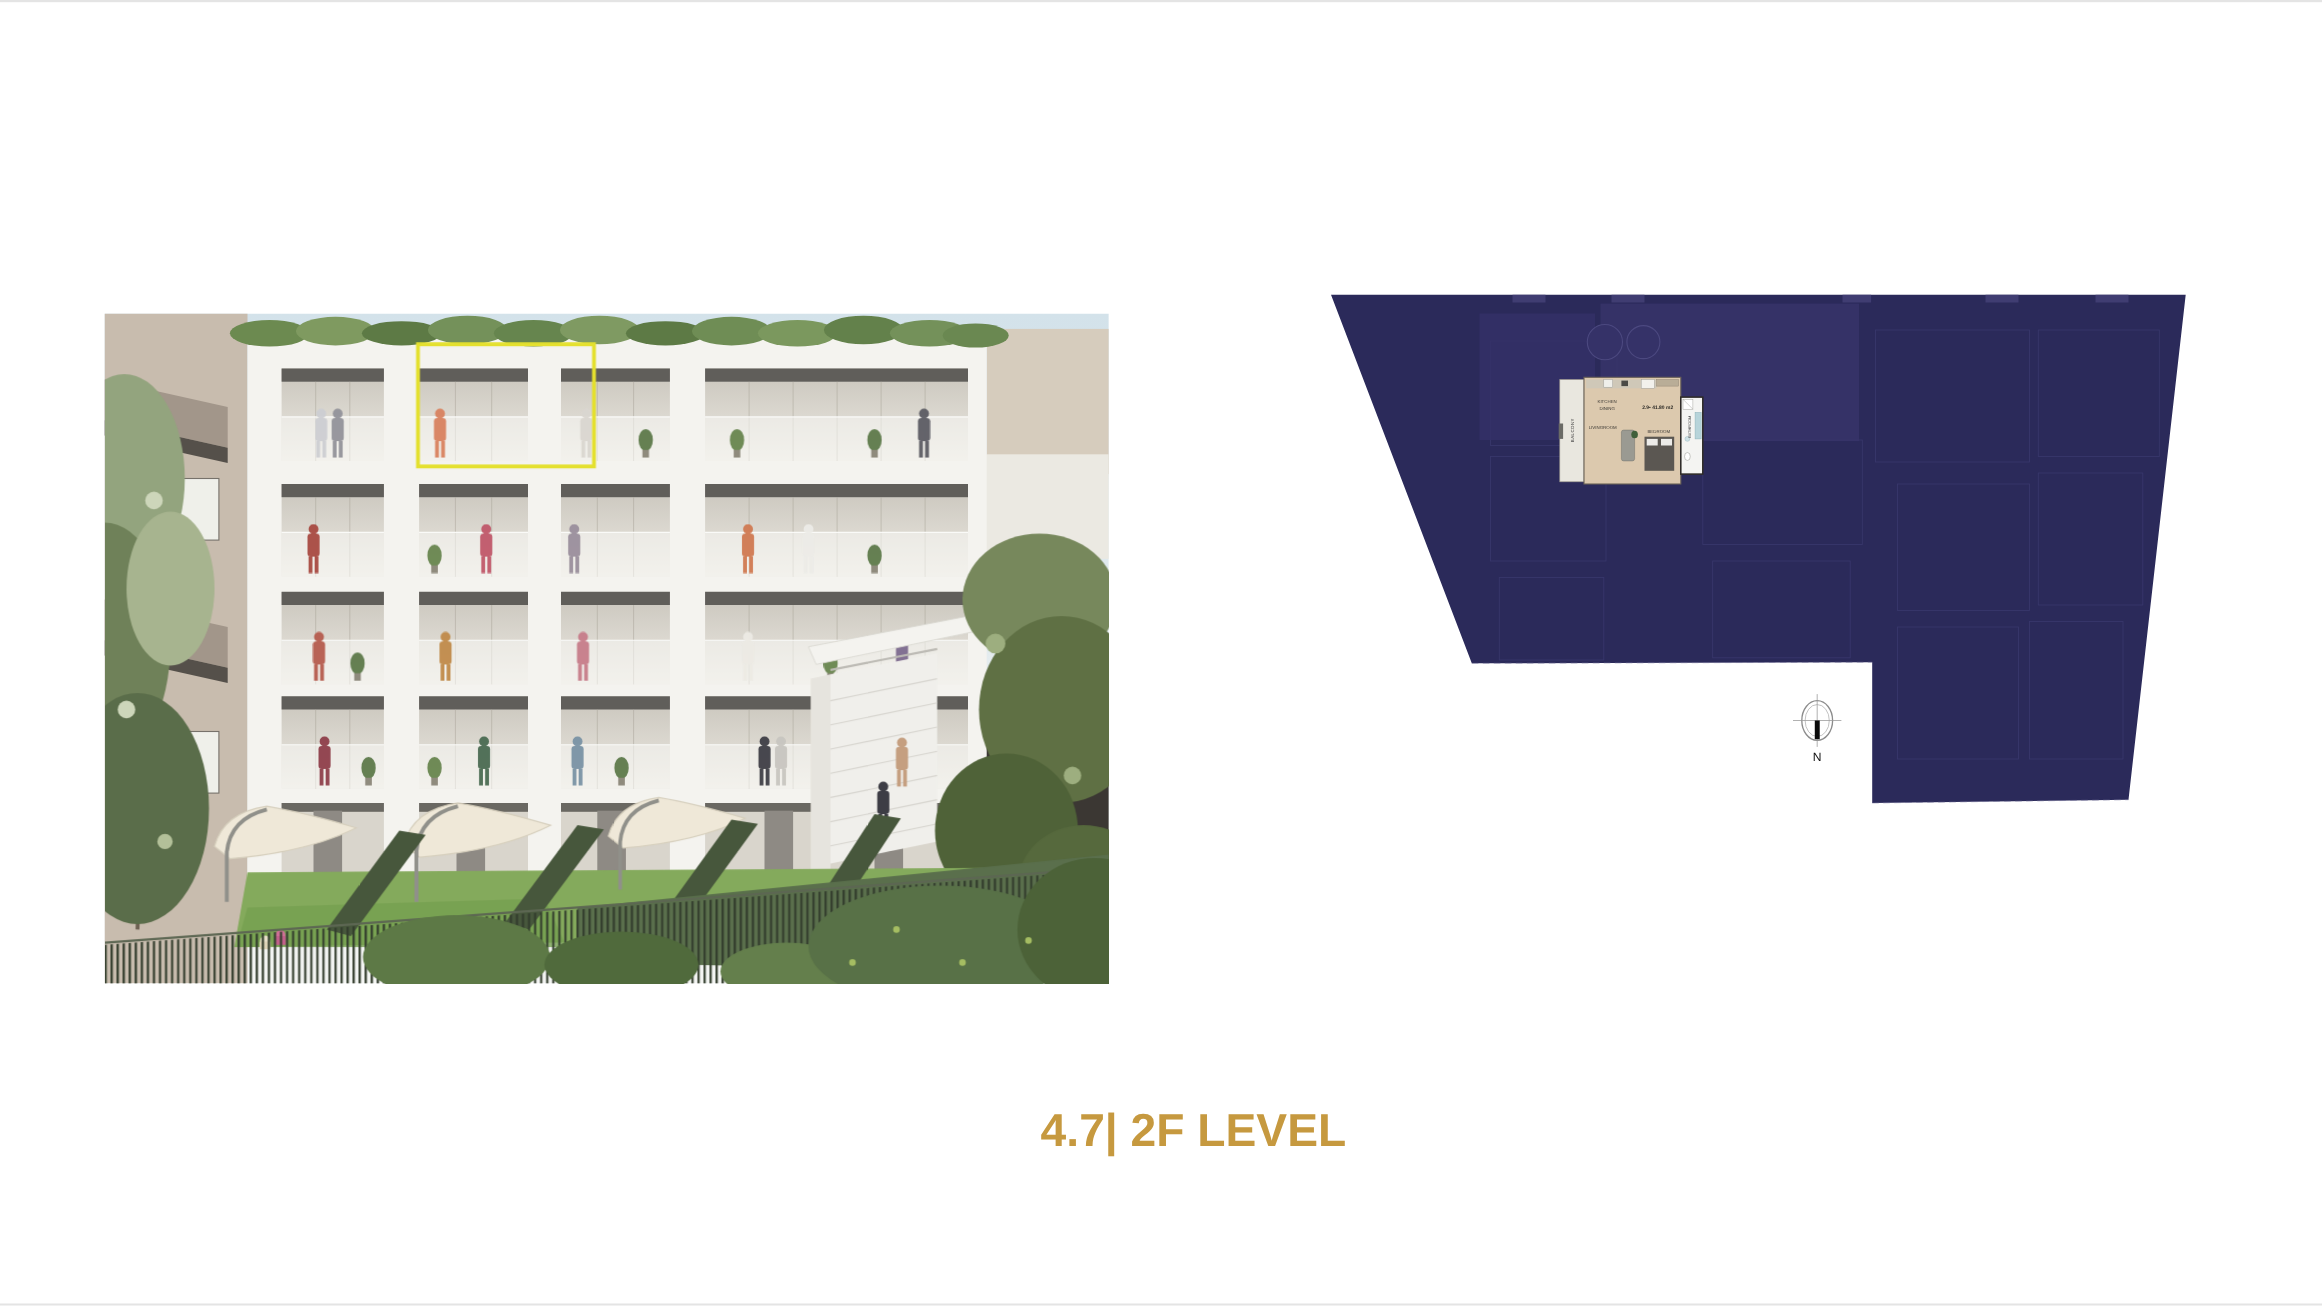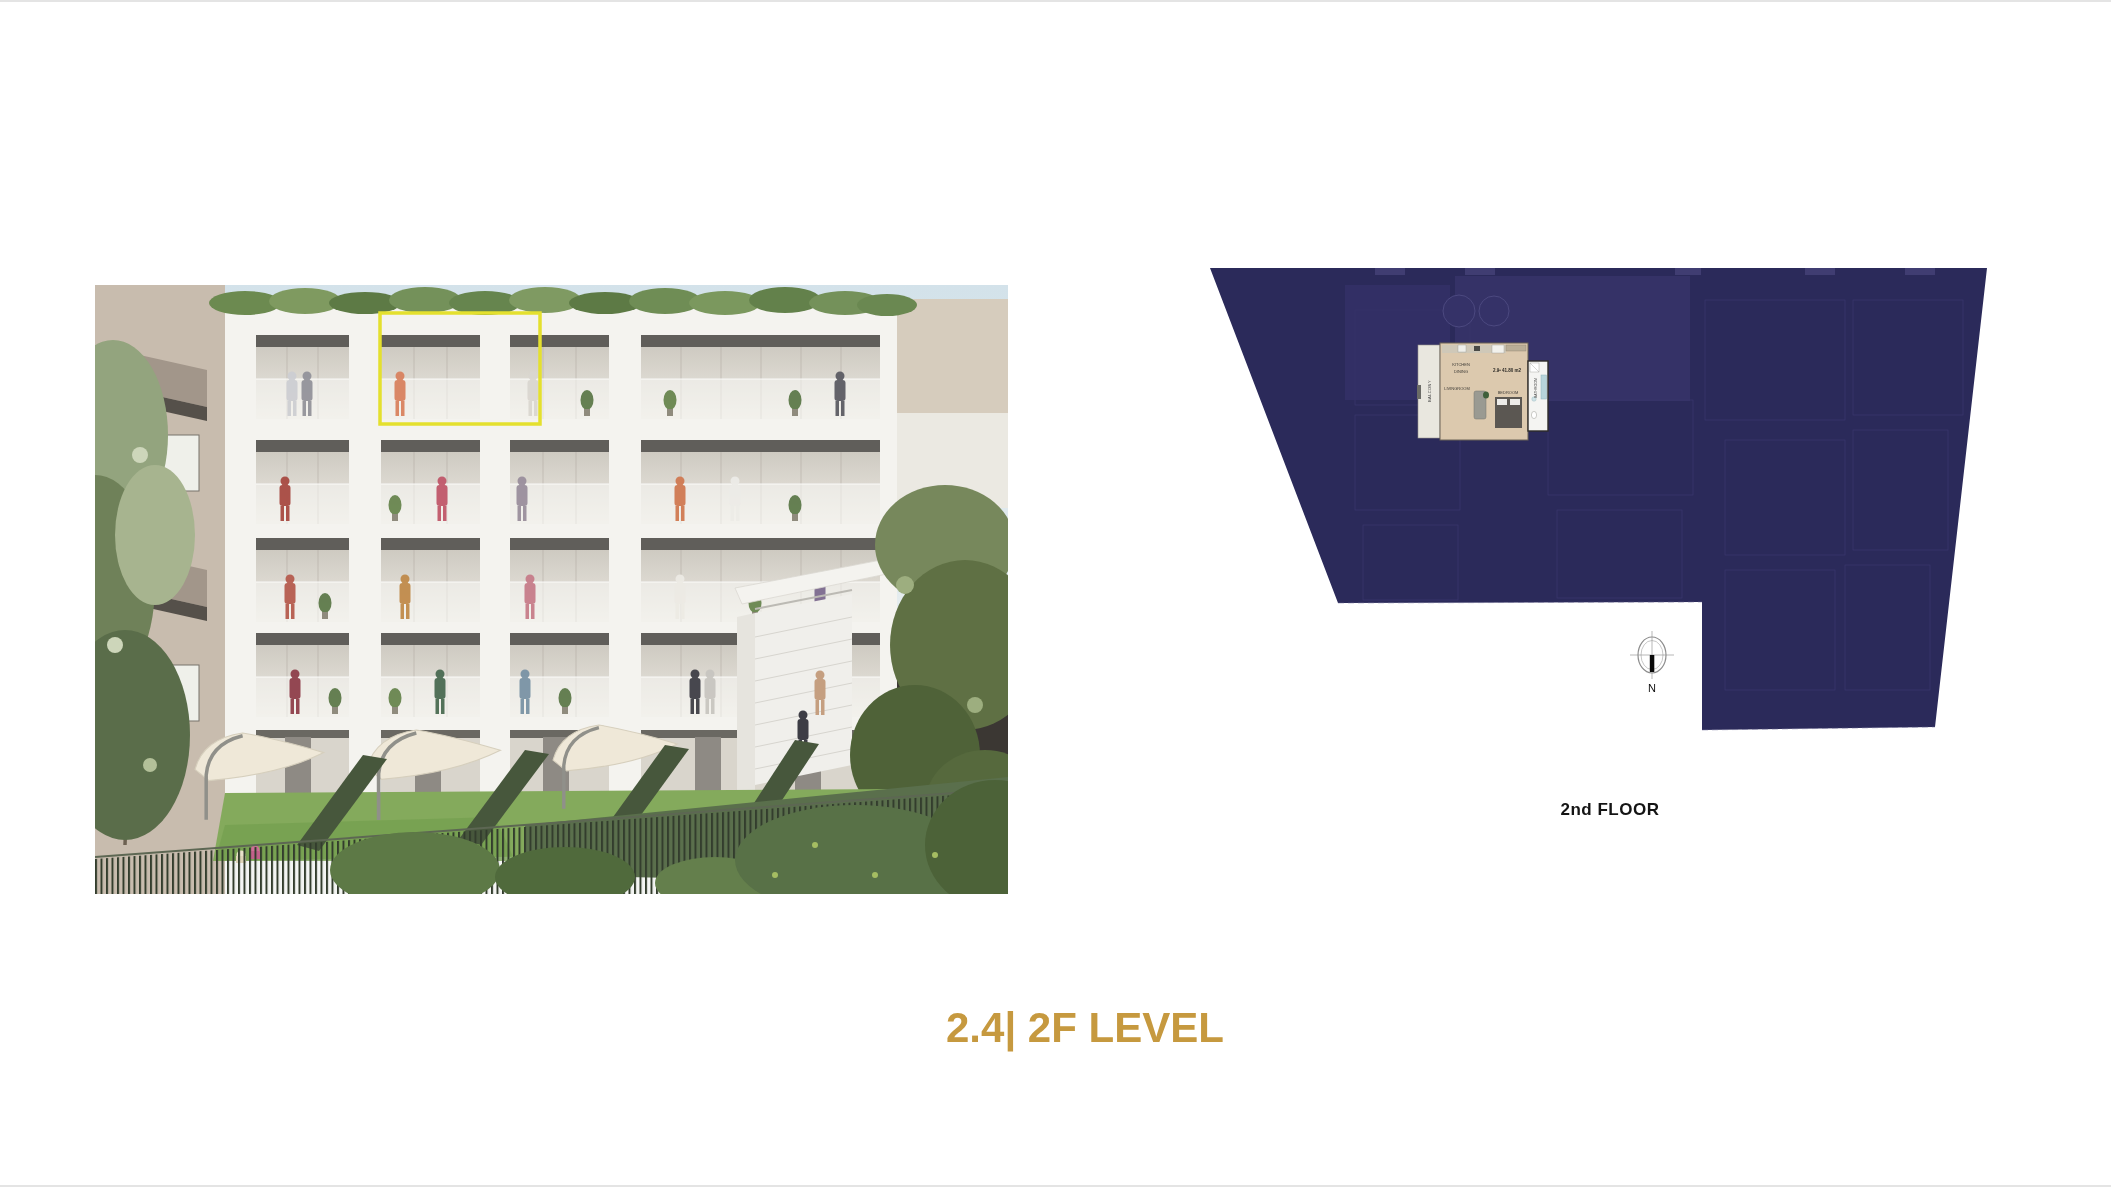--- a/index.html
+++ b/index.html
@@ -349,16 +349,15 @@
 
   <g>
     <ellipse cx="447" cy="415" rx="14" ry="18" fill="none" stroke="#8c8c8c" stroke-width="1.2"></ellipse>
     <ellipse cx="447" cy="415" rx="11" ry="14.5" fill="none" stroke="#b9b9b9" stroke-width="0.8"></ellipse>
     <line x1="447" y1="391" x2="447" y2="439" stroke="#9a9a9a" stroke-width="0.7"></line>
     <line x1="425" y1="415" x2="469" y2="415" stroke="#9a9a9a" stroke-width="0.7"></line>
     <rect x="444.8" y="415" width="4.5" height="17" fill="#0a0a0a"></rect>
     <text x="447" y="452" font-size="11" fill="#111111" text-anchor="middle">N</text>
   </g>
 </svg>
-  <div class="floor-label">2nd FLOOR</div>
 </div>
 
-<h1 class="slide-title">2.4| 2F LEVEL</h1>
+<h1 class="slide-title">4.7| 2F LEVEL</h1>
 
 </body></html>

